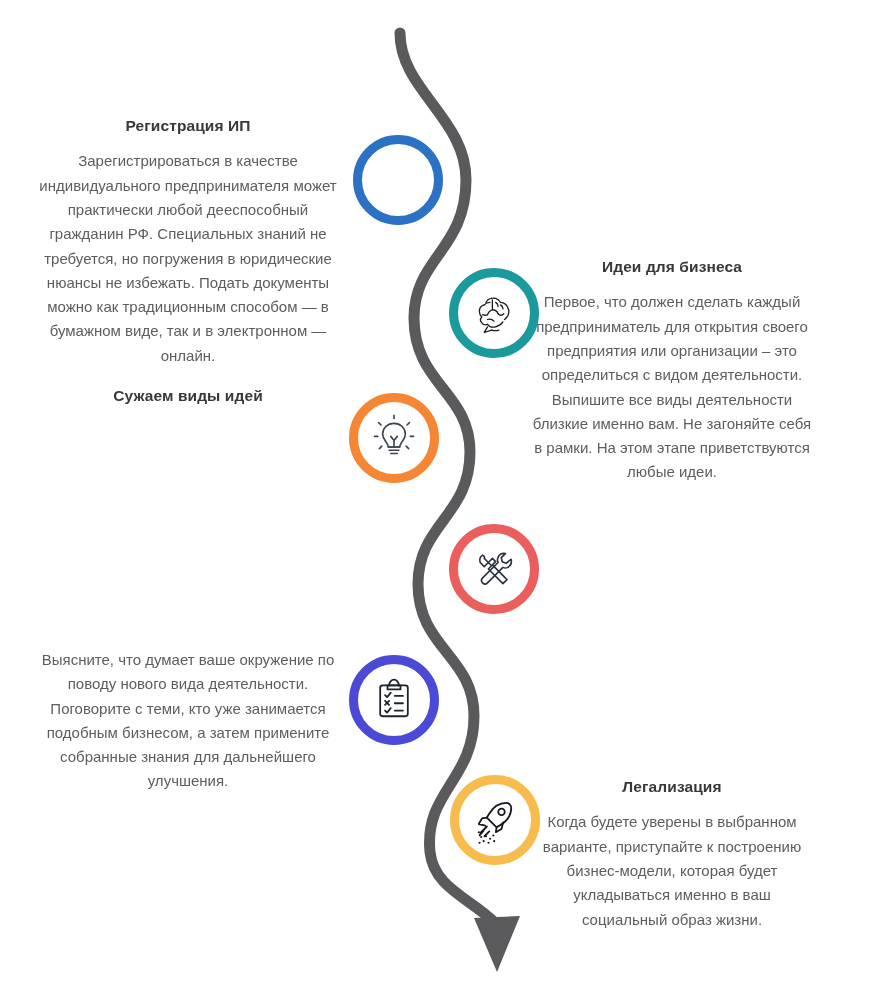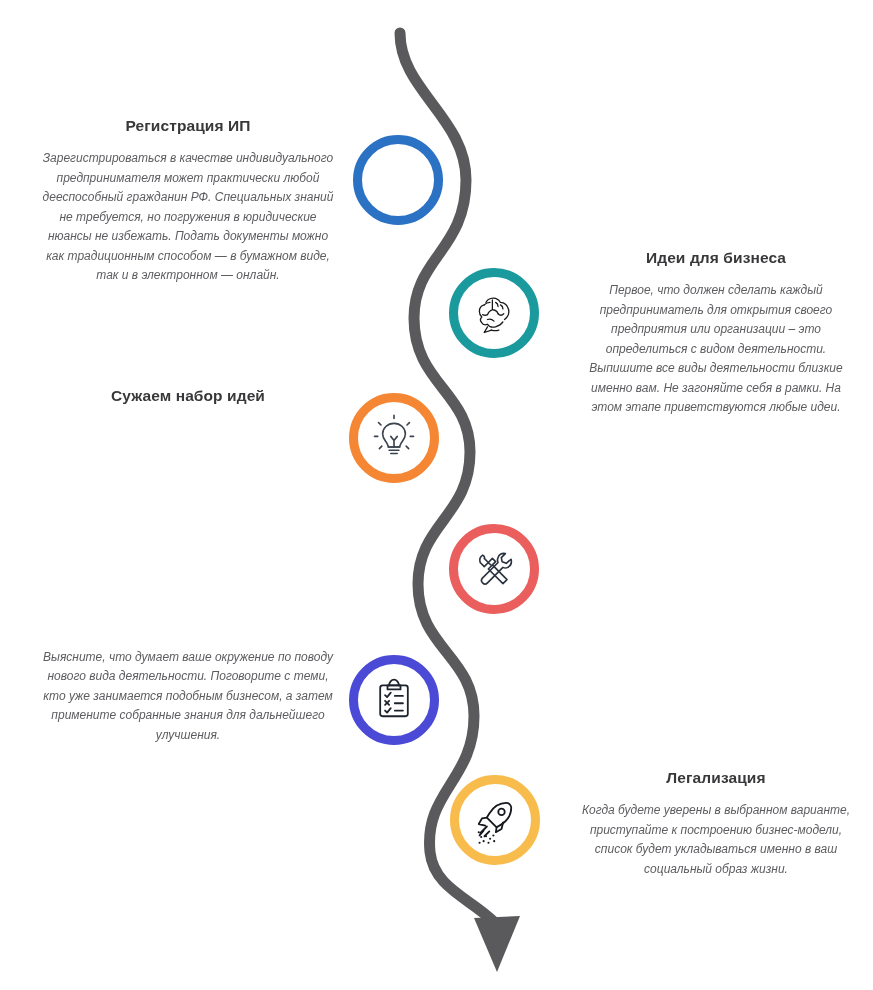--- a/index.html
+++ b/index.html
@@ -65,31 +65,30 @@
   }
   .block .block-title {
     font-size: 15.5px;
     font-weight: bold;
     color: #38383a;
     line-height: 1.25;
     margin: 0 0 14px 0;
     letter-spacing: 0.1px;
   }
   .block .block-body {
-    font-size: 12px;
+    font-size: 15px;
     color: #5d5d61;
     line-height: 1.62;
     margin: 0;
-    font-style: italic;
   }
 
   
   .block.left  { width: 300px; left: 38px; }
   
-  .block.right { width: 282px; left: 575px; }
+  .block.right { width: 282px; left: 531px; margin-top: 9px; }
 
   .block-1 { top: 116px; }
   .block-2 { top: 248px; }
   .block-3 { top: 386px; }
   .block-4 { top: 510px; }
   .block-5 { top: 648px; }
   .block-6 { top: 768px; }
 
   .block-4 .block-title { margin-bottom: 10px; }
   .block-6 .block-title { margin-bottom: 14px; }
@@ -195,28 +194,28 @@
     <h3 class="block-title">Регистрация ИП</h3>
     <p class="block-body">Зарегистрироваться в качестве индивидуального предпринимателя может практически любой дееспособный гражданин РФ. Специальных знаний не требуется, но погружения в юридические нюансы не избежать. Подать документы можно как традиционным способом — в бумажном виде, так и в электронном — онлайн.</p>
   </div>
 
   <div class="block right block-2">
     <h3 class="block-title">Идеи для бизнеса</h3>
     <p class="block-body">Первое, что должен сделать каждый предприниматель для открытия своего предприятия или организации – это определиться с видом деятельности. Выпишите все виды деятельности близкие именно вам. Не загоняйте себя в рамки. На этом этапе приветствуются любые идеи.</p>
   </div>
 
   <div class="block left block-3">
-    <h3 class="block-title">Сужаем набор идей</h3>
+    <h3 class="block-title">Сужаем виды идей</h3>
   </div>
 
   <div class="block right block-4">
   </div>
 
   <div class="block left block-5">
     <p class="block-body">Выясните, что думает ваше окружение по поводу нового вида деятельности. Поговорите с теми, кто уже занимается подобным бизнесом, а затем примените собранные знания для дальнейшего улучшения.</p>
   </div>
 
   <div class="block right block-6">
     <h3 class="block-title">Легализация</h3>
-    <p class="block-body">Когда будете уверены в выбранном варианте, приступайте к построению бизнес-модели, список будет укладываться именно в ваш социальный образ жизни.</p>
+    <p class="block-body">Когда будете уверены в выбранном варианте, приступайте к построению бизнес-модели, которая будет укладываться именно в ваш социальный образ жизни.</p>
   </div>
 
 </div>
 
 </body></html>

